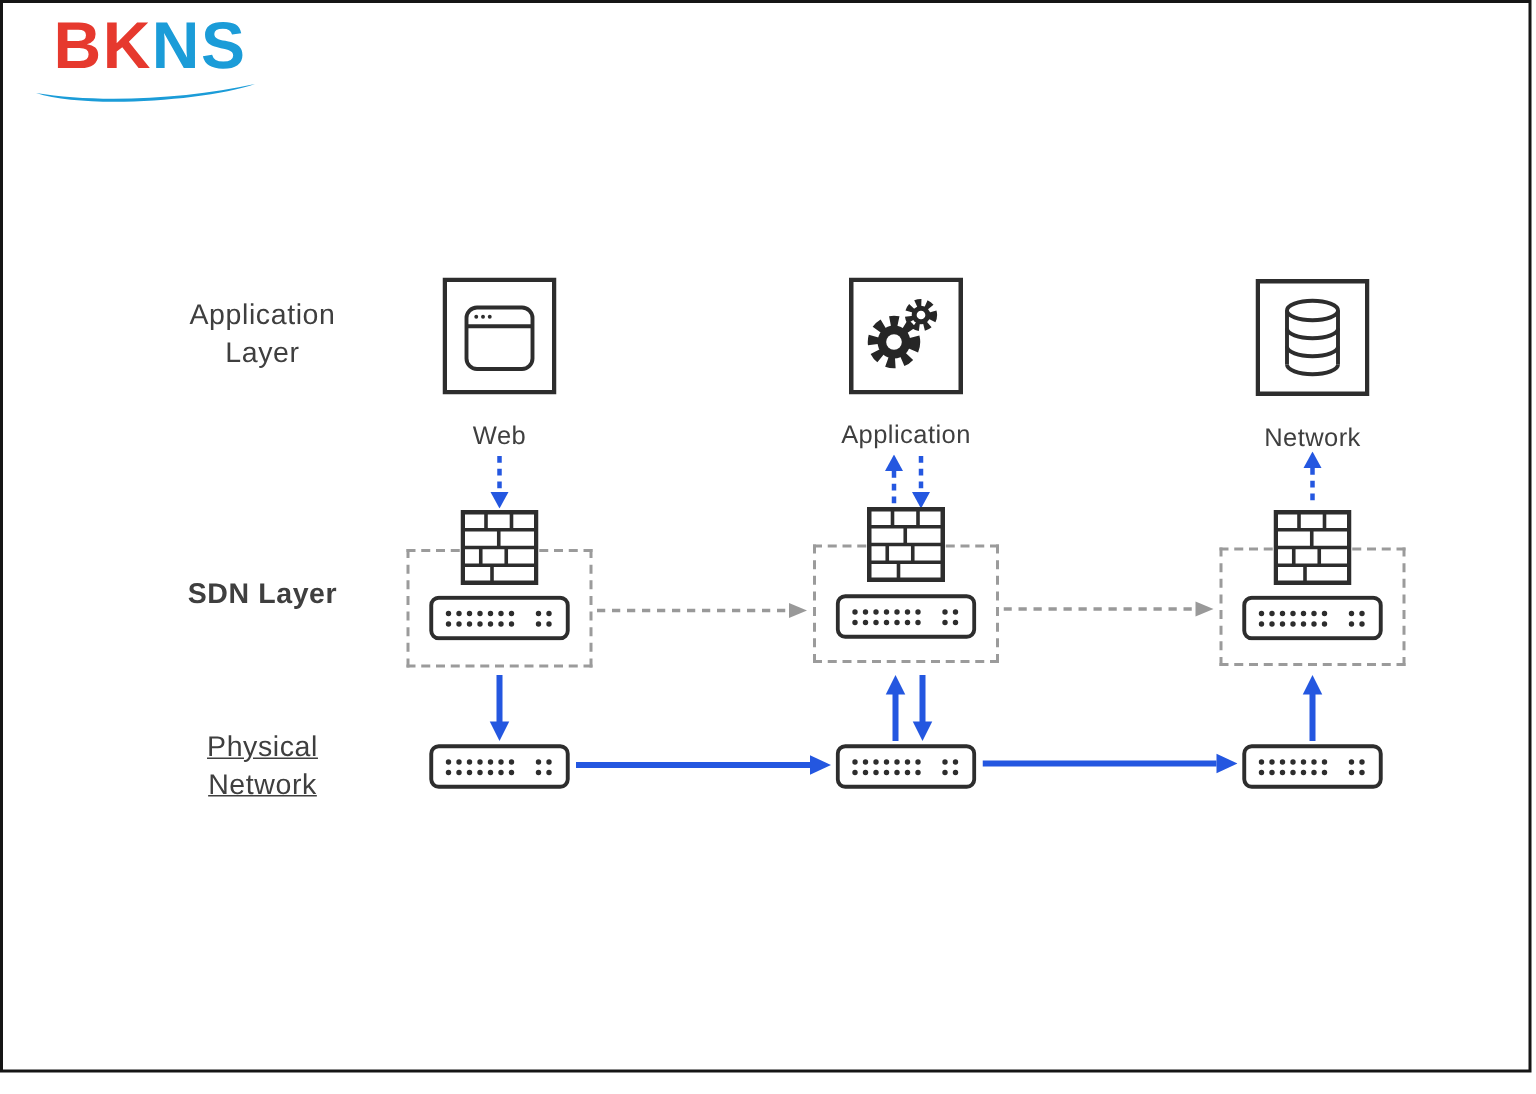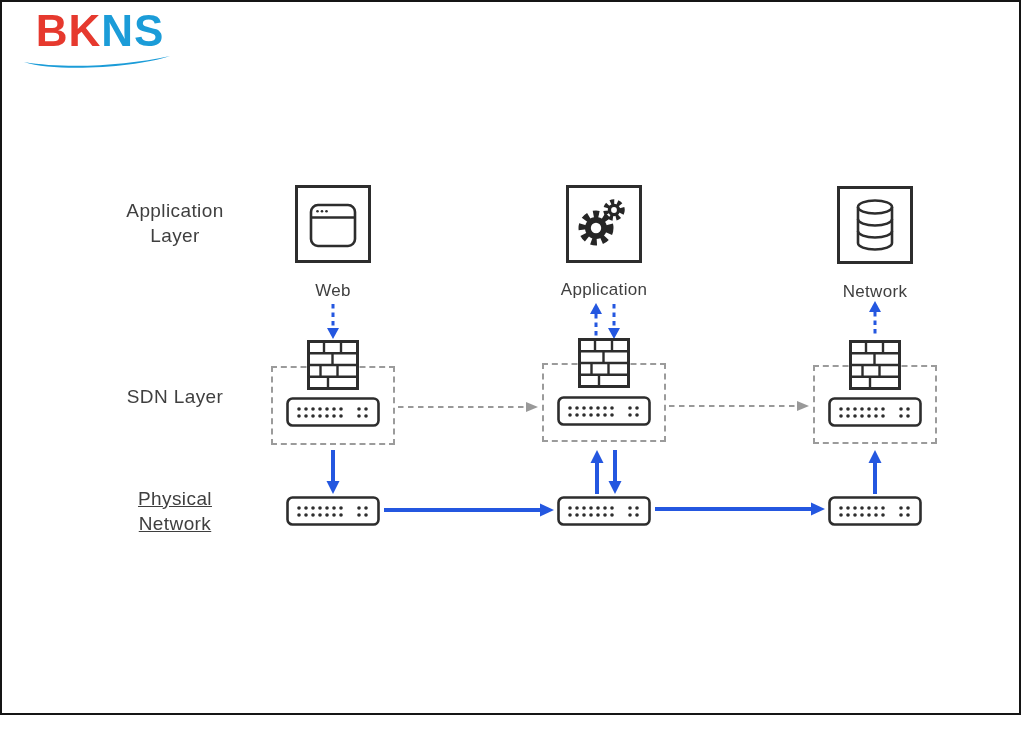--- a/index.html
+++ b/index.html
@@ -44,21 +44,21 @@
 
 <div class="logo">
   <div class="logo-text"><span class="logo-red">BK</span><span class="logo-blue">NS</span></div>
   <svg class="logo-swoosh" width="152" height="18" viewBox="0 0 152 18">
     <path d="M4,8 C45,15 105,12 150,2 C118,13 38,19 4,8 Z" fill="#1b9cd8"></path>
   </svg>
 </div>
 
 <div class="layer-label" style="top:198px;">Application
 Layer</div>
-<div class="layer-label" style="top:384px;">SDN Layer</div>
+<div class="layer-label" style="top:384px;font-weight:bold;">SDN Layer</div>
 <div class="layer-label" style="top:486px;text-decoration:underline;">Physical
 Network</div>
 
 <div class="iconwrap" style="left:295px;top:185px;">
   <svg width="76" height="78" viewBox="0 0 76 78">
     <rect x="1.5" y="1.5" width="73" height="75" fill="#fff" stroke="#2d2d2d" stroke-width="3"></rect>
     <rect x="16" y="20" width="44" height="41" rx="7" fill="none" stroke="#2d2d2d" stroke-width="2.6"></rect>
     <line x1="16" y1="32.5" x2="60" y2="32.5" stroke="#2d2d2d" stroke-width="2.6"></line>
     <circle cx="22.5" cy="26.2" r="1.3" fill="#2d2d2d"></circle>
     <circle cx="27" cy="26.2" r="1.3" fill="#2d2d2d"></circle>

